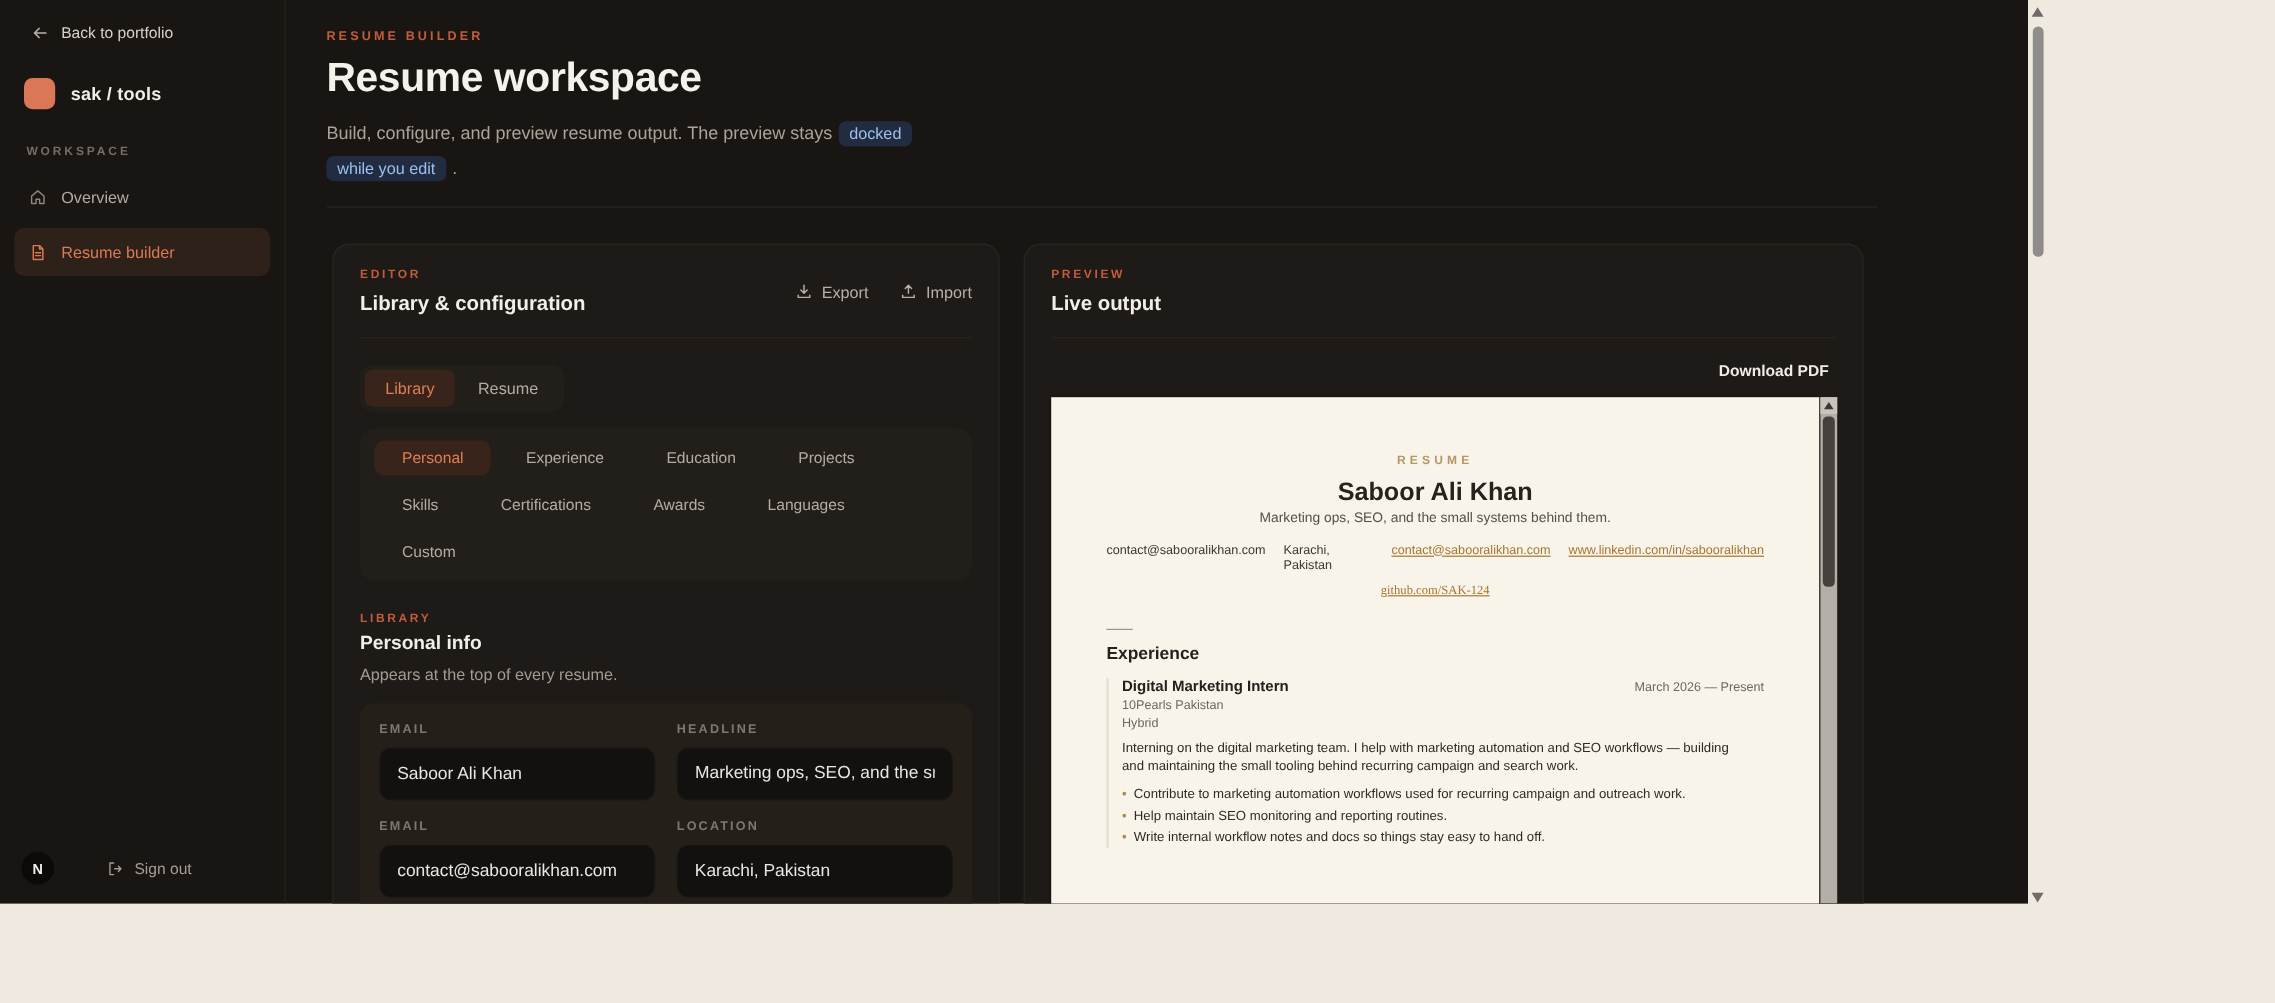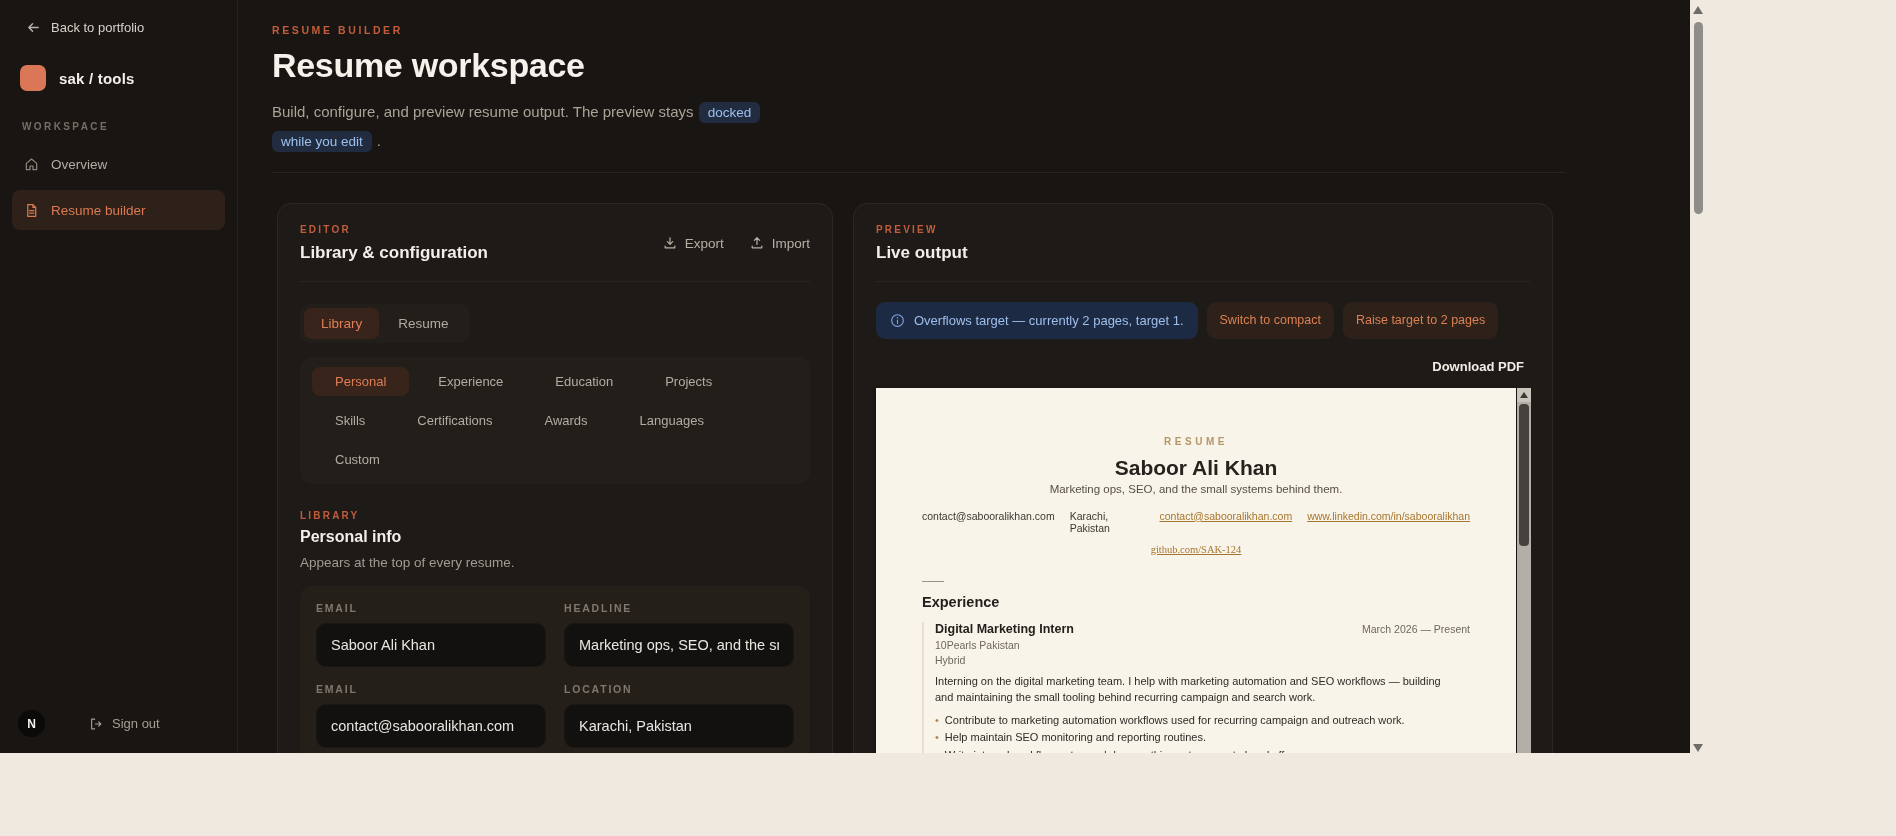--- a/index.html
+++ b/index.html
@@ -224,34 +224,20 @@
 
         <section class="panel preview-panel">
           <div class="panel-head">
             <div>
               <div class="p-eyebrow">PREVIEW</div>
               <div class="p-title">Live output</div>
             </div>
           </div>
           <div class="hr"></div>
 
-          <div class="banner-row">
-            <div class="banner">
-              <span class="b-ic">
-                <svg viewBox="0 0 16 16" width="15" height="15" fill="none" stroke="currentColor" stroke-width="1.2">
-                    <circle cx="8" cy="8" r="6.2"></circle>
-                    <path d="M8 7.4 V11" stroke-linecap="round"></path>
-                    <circle cx="8" cy="5" r="0.8" fill="currentColor" stroke="none"></circle>
-                  </svg>
-              </span>
-              <span>Overflows target — currently 2 pages, target 1.</span>
-            </div>
-            <button class="act-btn">Switch to compact</button>
-            <button class="act-btn">Raise target to 2 pages</button>
-          </div>
 
           <div class="dl-row">
             <button class="dl">Download PDF</button>
           </div>
 
           <div class="doc-wrap">
             <div class="doc">
               <div class="r-eyebrow">RESUME</div>
               <div class="r-name">Saboor Ali Khan</div>
               <div class="r-headline">Marketing ops, SEO, and the small systems behind them.</div>

